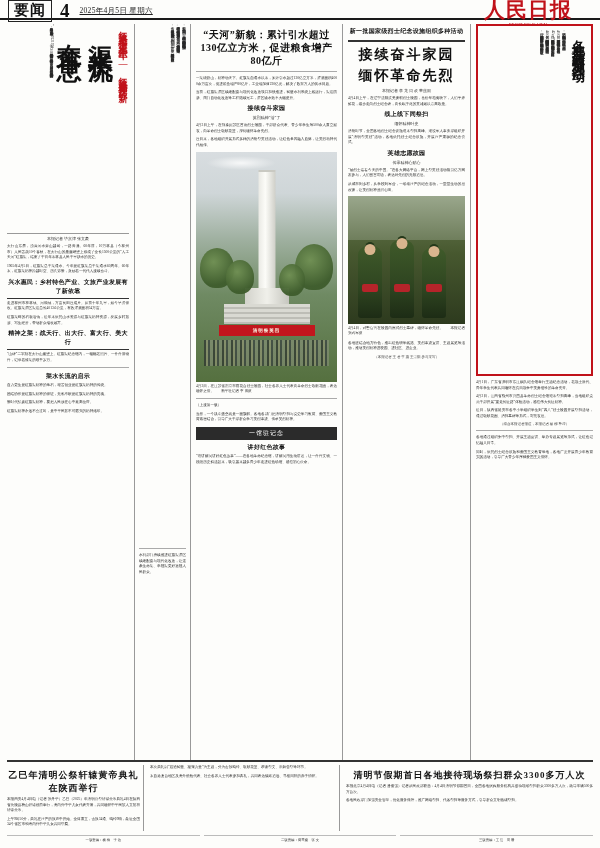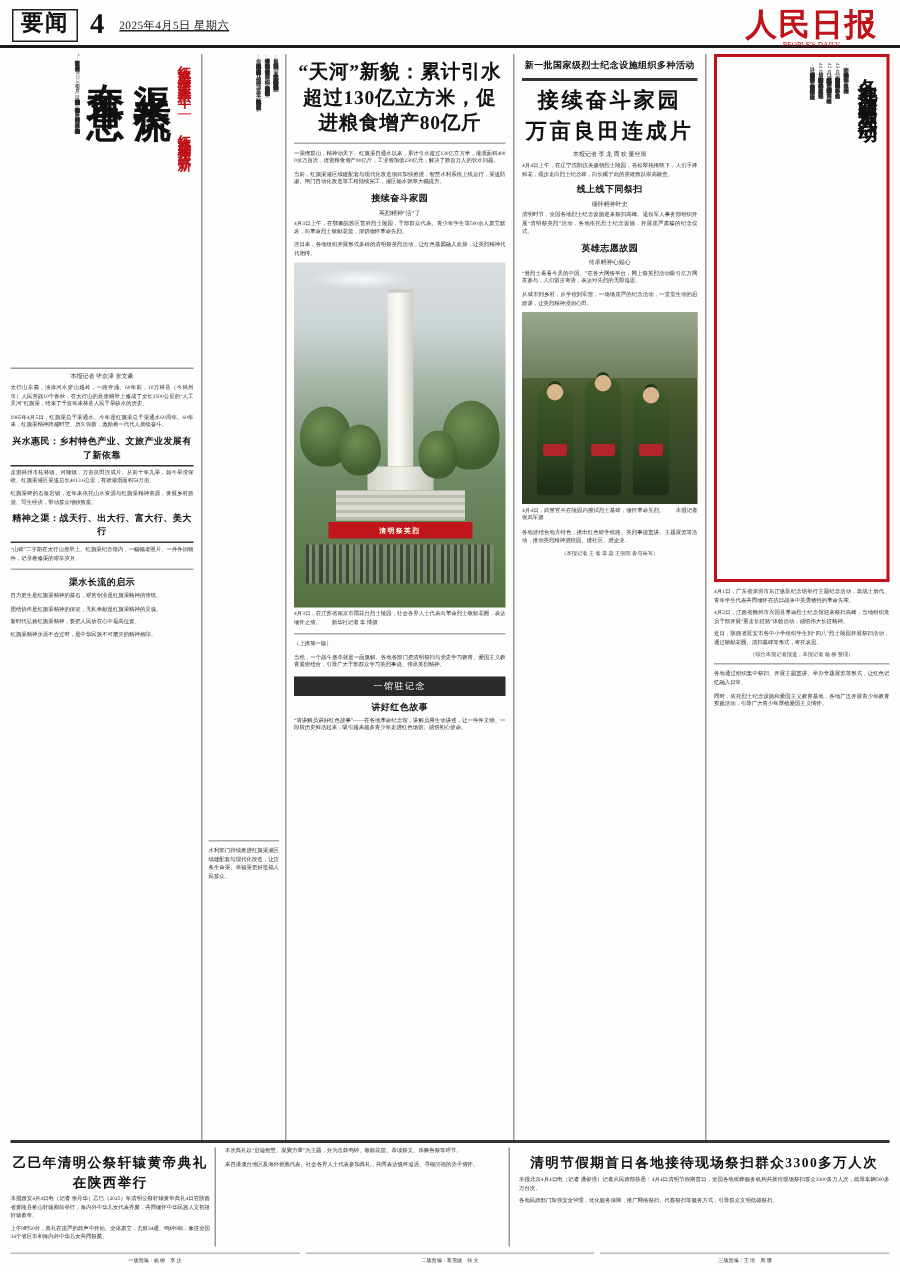--- a/index.html
+++ b/index.html
@@ -15,22 +15,22 @@
   .page {
     position: relative;
     width: 600px; height: 848px;
     background: #fdfdfb;
     padding: 0;
   }
   
   .masthead {
     display: flex;
     align-items: center;
-    height: 32px;
-    padding: 4px 11px 0 8px;
+    height: 20px;
+    padding: 4px 24px 0 8px;
     border-bottom: 2px solid #1a1a1a;
   }
   .sec-box {
     border: 1.5px solid #222;
     font-size: 15px;
     font-weight: bold;
     padding: 1px 5px;
     letter-spacing: 1px;
     line-height: 1.15;
     color: #111;
@@ -113,21 +113,21 @@
     margin: 0 0 3px 0;
   }
   .micro-v {
     writing-mode: vertical-rl;
     font-size: 3.6px;
     line-height: 1.6;
     color: #2a2a2a;
     word-break: break-all;
   }
   .hl {
-    font-size: 13px;
+    font-size: 10px;
     font-weight: bold;
     color: #111;
     text-align: center;
     margin: 4px 0 3px 0;
     letter-spacing: .5px;
     line-height: 1.3;
   }
   .hl-sm {
     font-size: 6px;
     font-weight: bold;
@@ -434,21 +434,21 @@
 
       <div class="banner-dark">一馆驻记念</div>
       <div class="hl-sm">讲好红色故事</div>
       <p class="micro">“请讲解员讲好红色故事”——在各地革命纪念馆，讲解员用生动讲述，让一件件文物、一段段历史鲜活起来，吸引越来越多青少年走进红色场馆、感悟初心使命。</p>
     </div>
 
     <div class="col col-4">
       <div class="hl-sm">新一批国家级烈士纪念设施组织多种活动</div>
       <hr class="rule-thick">
       <div class="hl-big">接续奋斗家园</div>
-      <div class="hl-big">万亩良田连成片</div>
+      <div class="hl-big">缅怀革命先烈</div>
       <div class="byline">本报记者 李 龙 周 欢 董丝雨</div>
       <p class="micro">4月4日上午，在辽宁沈阳抗美援朝烈士陵园，苍松翠柏掩映下，人们手捧鲜花，缓步走向烈士纪念碑，向长眠于此的英雄致以崇高敬意。</p>
 
       <div class="hl-sm">线上线下同祭扫</div>
       <div class="byline">缅怀精神叶史</div>
       <p class="micro">清明时节，全国各地烈士纪念设施迎来祭扫高峰。退役军人事务部组织开展“清明祭英烈”活动，各地依托烈士纪念设施，开展庄严肃穆的纪念仪式。</p>
 
       <div class="hl-sm">英雄志愿故园</div>
       <div class="byline">传承精神心贴心</div>
       <p class="micro">“替烈士看看今天的中国。”在各大网络平台，网上祭英烈活动吸引亿万网友参与，人们留言寄语，表达对先烈的无限追思。</p>

